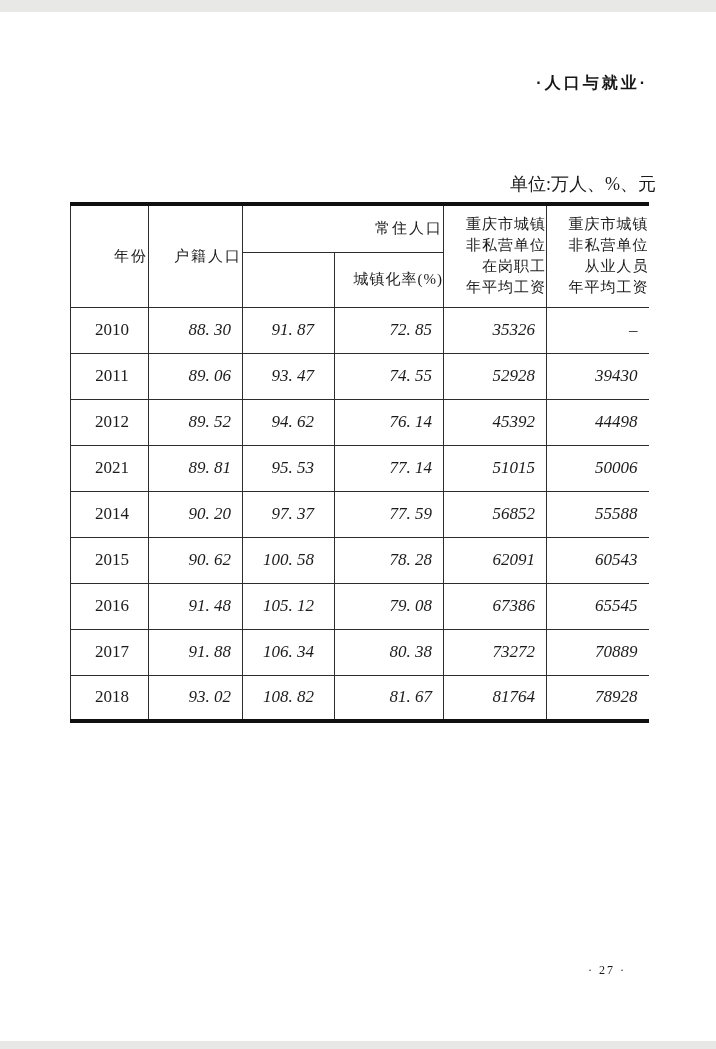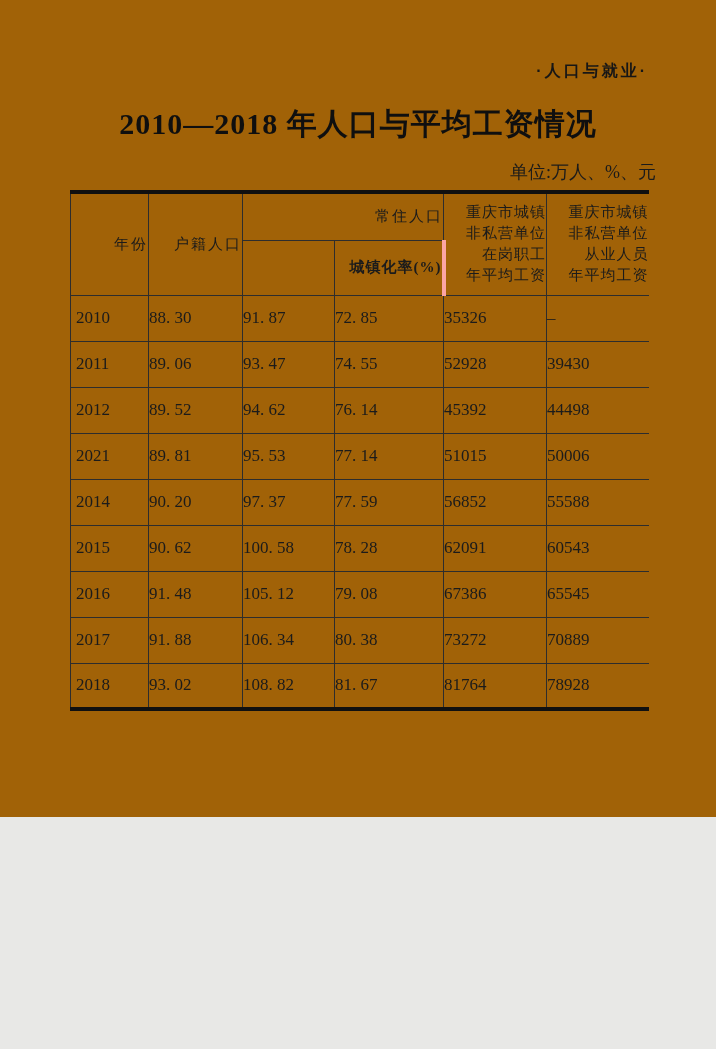--- a/index.html
+++ b/index.html
@@ -3,23 +3,23 @@
 <meta charset="utf-8">
 <style>
   html, body {
     margin: 0;
     padding: 0;
     background: #e8e8e6;
   }
   .page {
     position: relative;
     width: 716px;
-    height: 817px;
-    margin: 0 auto;
-    background: #a16207;
+    height: 1029px;
+    margin: 12px auto;
+    background: #ffffff;
     color: #1b1b1b;
     font-family: "Liberation Serif", "DejaVu Serif", serif;
     overflow: hidden;
   }
   .section-header {
     position: absolute;
     top: 61px;
     right: 68px;
     font-family: "Liberation Sans", "DejaVu Sans", sans-serif;
     font-weight: bold;
@@ -63,21 +63,21 @@
   }
   .stats-table th, .stats-table td {
     border: 1px solid #2d2d2d;
     font-weight: normal;
     padding: 0;
     color: #1b1b1b;
     background: transparent;
   }
   
   .stats-table tr > *:last-child { border-right: none; }
-  .stats-table thead tr.sub-row > th.th-urban { border-right: 4px solid #fca5a5; font-weight: bold; }
+  .stats-table thead tr.sub-row > th.th-urban { border-right: 1px solid #fca5a5; }
 
   .stats-table thead tr.top-row { height: 48px; }
   .stats-table thead tr.sub-row { height: 55px; }
   .stats-table thead th { font-size: 15px; text-align: right; vertical-align: middle; }
 
   .th-resident {
     text-align: left;
     vertical-align: middle;
     padding-left: 13px;
     border-bottom: none;           
@@ -91,43 +91,42 @@
     font-size: 14.5px;
     letter-spacing: 1px;
   }
   .th-plain { letter-spacing: 2px; }
 
   .stats-table tbody tr { height: 46px; }
   .stats-table tbody td {
     font-size: 17px;
     vertical-align: middle;
   }
-  td.cell-year { text-align: left; padding-left: 5px; }
-  td.num       { text-align: left; padding-right: 11px; }
+  td.cell-year { text-align: center; padding-left: 5px; }
+  td.num       { text-align: right; padding-right: 11px; font-style: italic; }
   td.num-resident { padding-right: 20px; } 
 
   .page-number {
     position: absolute;
     top: 951px;
     left: 560px;
     width: 94px;
     text-align: center;
     font-size: 12px;
     letter-spacing: 2px;
     color: #1b1b1b;
   }
 </style>
 </head>
 <body>
 
 <div class="page">
 
   <div class="section-header">·人口与就业·</div>
 
-  <h1 class="title">2010—2018 年人口与平均工资情况</h1>
 
   <div class="unit-note">单位:万人、%、元</div>
 
   <table class="stats-table">
     <colgroup>
       <col style="width:78px">
       <col style="width:94px">
       <col style="width:92px">
       <col style="width:109px">
       <col style="width:103px">

